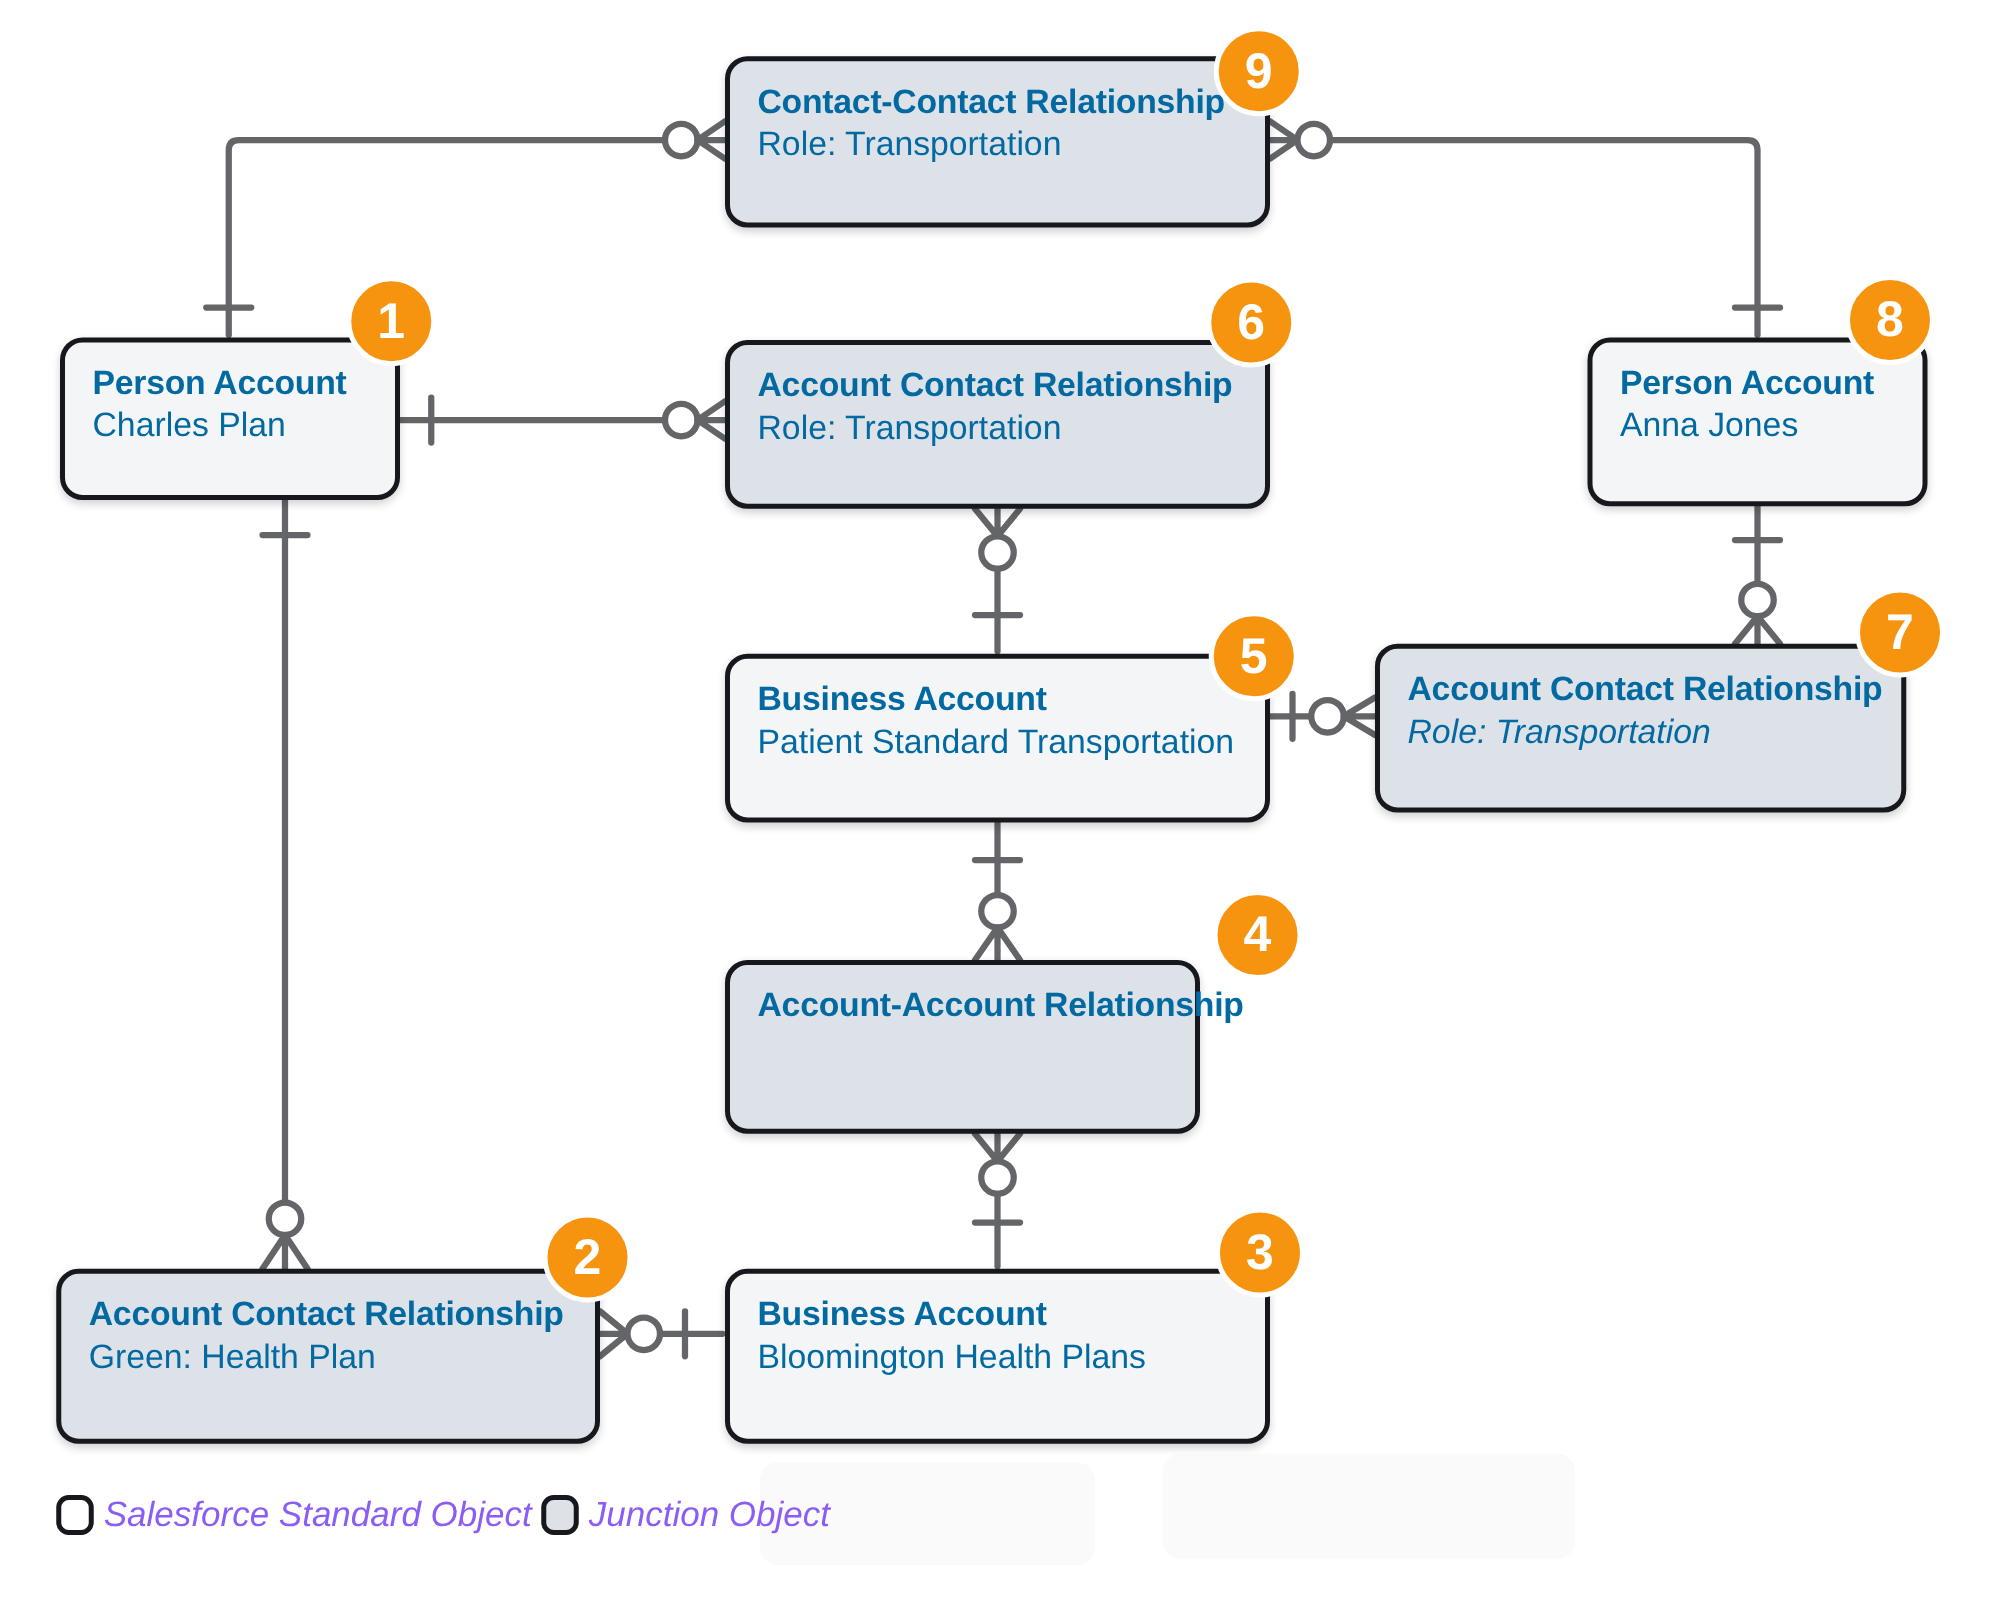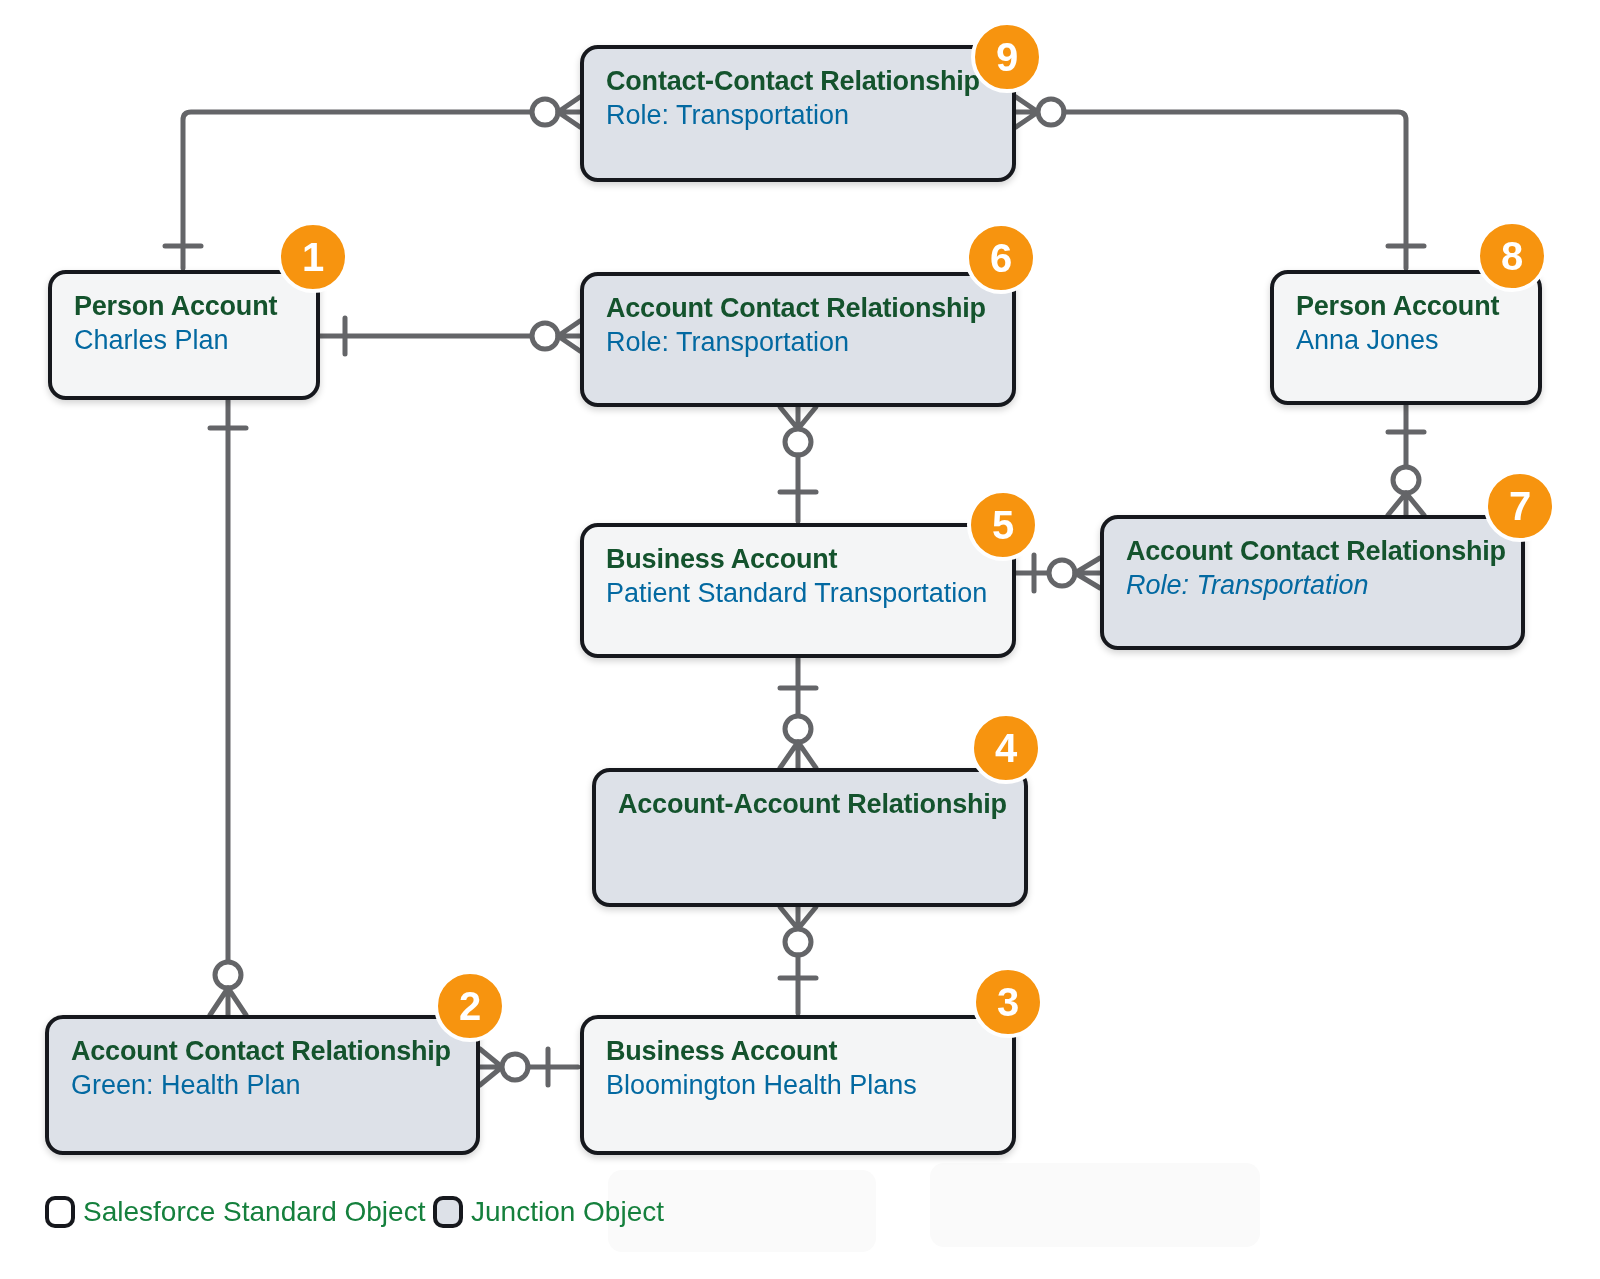--- a/index.html
+++ b/index.html
@@ -10,21 +10,21 @@
   #connectors{position:absolute;left:0;top:0;width:1600px;height:1279px;}
   .entity{
     position:absolute;box-sizing:border-box;
     border:4px solid #16181d;border-radius:18px;
     padding:15px 22px 0 22px;
     box-shadow:0 3px 7px rgba(0,0,0,0.18);
   }
   .entity.standard{background:#f4f5f6;}
   .entity.junction{background:#dde1e8;}
   .entity-title{
-    display:block;font-size:27px;font-weight:700;color:#14532d;line-height:34px;
+    display:block;font-size:27px;font-weight:700;color:#0369a1;line-height:34px;
     white-space:nowrap;letter-spacing:-0.2px;
   }
   .entity-subtitle{
     display:block;font-size:27px;font-weight:400;color:#0369a1;line-height:34px;
     white-space:nowrap;
   }
   .entity-subtitle.italic{font-style:italic;}
   .badge{
     position:absolute;width:64px;height:64px;border-radius:50%;
     background:#f7940f;border:4px solid #ffffff;box-sizing:content-box;
@@ -32,21 +32,21 @@
     font-size:40px;font-weight:700;color:#ffffff;line-height:1;
   }
   .legend{position:absolute;left:0;top:0;width:1600px;height:0;}
   .legend-item{position:absolute;display:flex;align-items:center;}
   .legend-swatch{
     width:30px;height:32px;border:4px solid #16181d;border-radius:10px;
     box-sizing:border-box;margin-right:8px;flex:0 0 auto;
   }
   .legend-swatch.standard{background:#ffffff;}
   .legend-swatch.junction{background:#dde1e8;}
-  .legend-label{font-size:28px;color:#15803d;white-space:nowrap;}
+  .legend-label{font-size:28px;font-style:italic;color:#8b5cf6;white-space:nowrap;}
   .placeholder{
     position:absolute;background:#fafafa;border-radius:14px;
   }
 </style>
 </head>
 <body>
 
 <div id="stage">
 
   <svg id="connectors" viewBox="0 0 1600 1279" stroke="#646568" stroke-width="5" fill="none" stroke-linecap="round">
@@ -136,21 +136,21 @@
     <span class="entity-subtitle">Green: Health Plan</span>
   </div>
   <div class="badge" style="left:434px;top:970px;">2</div>
 
   <div class="entity standard" style="left:580px;top:1015px;width:436px;height:140px;">
     <span class="entity-title">Business Account</span>
     <span class="entity-subtitle">Bloomington Health Plans</span>
   </div>
   <div class="badge" style="left:972px;top:966px;">3</div>
 
-  <div class="entity junction" style="left:592px;top:768px;width:436px;height:139px;">
+  <div class="entity junction" style="left:580px;top:768px;width:380px;height:139px;">
     <span class="entity-title">Account-Account Relationship</span>
   </div>
   <div class="badge" style="left:970px;top:712px;">4</div>
 
   <div class="entity standard" style="left:580px;top:523px;width:436px;height:135px;">
     <span class="entity-title">Business Account</span>
     <span class="entity-subtitle">Patient Standard Transportation</span>
   </div>
   <div class="badge" style="left:967px;top:489px;">5</div>
 

